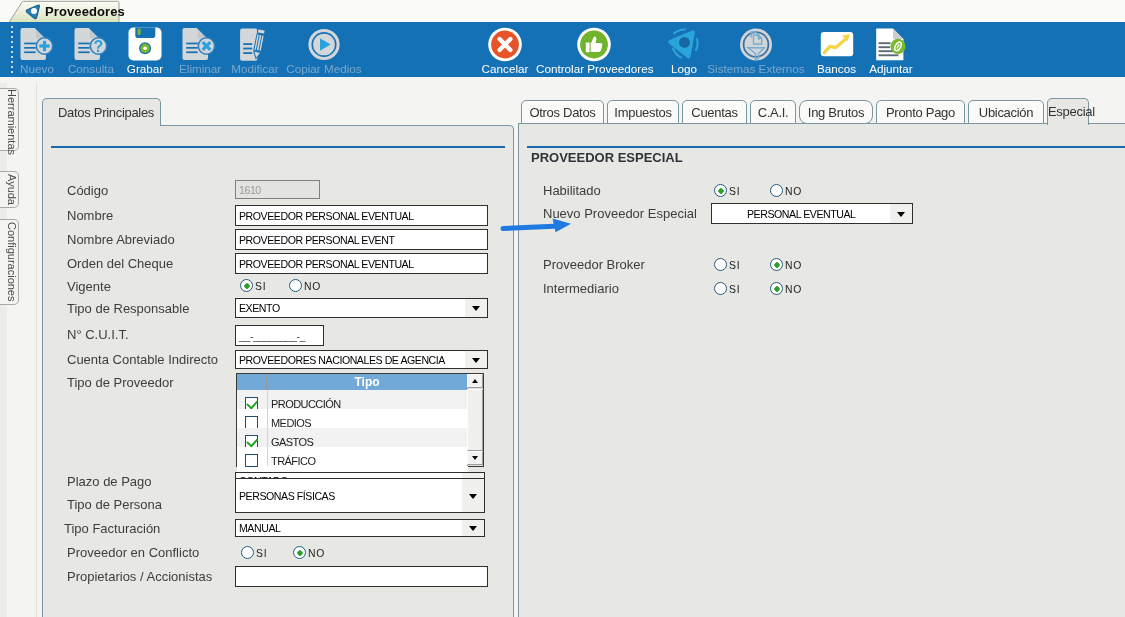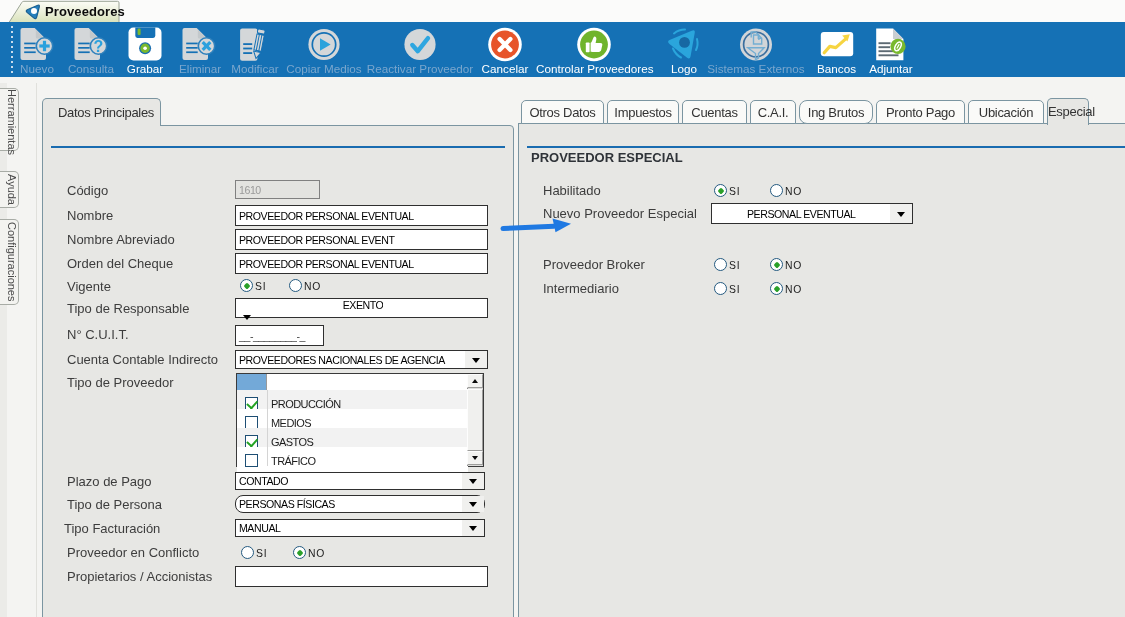--- a/index.html
+++ b/index.html
@@ -171,27 +171,20 @@
 
   <div class="tbtn" style="left:284px;width:80px;">
     <svg class="ic" width="40" height="36" viewBox="0 0 40 36">
       <circle cx="20" cy="17.5" r="15.6" fill="#d4d7d9"></circle>
       <circle cx="20" cy="17.5" r="11.7" fill="none" stroke="#1571b5" stroke-width="1.7"></circle>
       <path d="M16 11.2 L26.6 17.5 L16 23.8 Z" fill="#2aa3dc"></path>
     </svg>
     <div class="lbl off">Copiar Medios</div>
   </div>
 
-  <div class="tbtn" style="left:365px;width:110px;">
-    <svg class="ic" width="40" height="36" viewBox="0 0 40 36">
-      <circle cx="20" cy="17.5" r="15.6" fill="#d4d7d9"></circle>
-      <path d="M12.3 18 L17.8 24.2 L28 11.2" fill="none" stroke="#2ea6e0" stroke-width="4.4" stroke-linecap="round" stroke-linejoin="round"></path>
-    </svg>
-    <div class="lbl off">Reactivar Proveedor</div>
-  </div>
 
   <div class="tbtn" style="left:478px;width:54px;">
     <svg class="ic" width="40" height="36" viewBox="0 0 40 36">
       <circle cx="20" cy="17.5" r="16.8" fill="#fff"></circle>
       <circle cx="20" cy="17.5" r="13.9" fill="#e7542a"></circle>
       <g stroke="#fff" stroke-width="4.3" stroke-linecap="round">
         <line x1="14.6" y1="12.1" x2="25.4" y2="22.9"></line>
           <line x1="25.4" y1="12.1" x2="14.6" y2="22.9"></line>
       </g>
     </svg>
@@ -295,37 +288,38 @@
 <div class="flabel" style="left:67px;top:256px;">Orden del Cheque</div>
 <div class="tbox" style="left:235px;top:253px;width:253px;height:21px;">PROVEEDOR PERSONAL EVENTUAL</div>
 
 <div class="flabel" style="left:67px;top:279px;">Vigente</div>
 <div class="radio sel" style="left:240px;top:279px;"></div>
 <div class="rlbl" style="left:255px;top:281px;">SI</div>
 <div class="radio" style="left:289px;top:279px;"></div>
 <div class="rlbl" style="left:304px;top:281px;">NO</div>
 
 <div class="flabel" style="left:67px;top:301px;">Tipo de Responsable</div>
-<div class="combo" style="left:235px;top:298px;width:253px;height:20px;flex-direction:column;">
+<div class="combo" style="left:235px;top:298px;width:253px;height:20px;">
     <div class="tx">EXENTO</div>
     <div class="btn"></div>
   </div>
 
 <div class="flabel" style="left:67px;top:327px;">N° C.U.I.T.</div>
 <div class="tbox" style="left:235px;top:325px;width:89px;height:21px;color:#444;">__-________-_</div>
 
 <div class="flabel" style="left:67px;top:352px;">Cuenta Contable Indirecto</div>
 <div class="combo" style="left:235px;top:350px;width:253px;height:19px;">
     <div class="tx">PROVEEDORES NACIONALES DE AGENCIA</div>
     <div class="btn"></div>
   </div>
 
 <div class="flabel" style="left:67px;top:375px;">Tipo de Proveedor</div>
 <div id="grid" class="abs" style="left:236px;top:373px;width:248px;height:94px;border:1px solid #3a3a3a;border-bottom-width:2px;background:#fff;">
   <div class="abs" style="left:0;top:0;width:30px;height:16px;background:#73a9d8;border-right:1px solid #9a9a9a;"></div>
+  <div class="abs" style="left:30px;top:0;width:200px;height:16px;background:#73a9d8;color:#fff;font-weight:bold;font-size:12px;text-align:center;line-height:16px;">Tipo</div>
   <div class="grow" style="top:16px;background:#f2f2f2;">
       <span class="cb c"></span>
       <span class="gt">PRODUCCIÓN</span>
     </div>
   <div class="grow" style="top:35px;">
       <span class="cb"></span>
       <span class="gt">MEDIOS</span>
     </div>
   <div class="grow" style="top:54px;background:#f2f2f2;">
       <span class="cb c"></span>
@@ -346,21 +340,21 @@
     </div>
 </div>
 
 <div class="flabel" style="left:67px;top:474px;">Plazo de Pago</div>
 <div class="combo" style="left:235px;top:472px;width:250px;height:18px;">
     <div class="tx">CONTADO</div>
     <div class="btn"></div>
   </div>
 
 <div class="flabel" style="left:67px;top:497px;">Tipo de Persona</div>
-<div class="combo" style="left:235px;top:495px;width:250px;height:18px;border-radius:8px;">
+<div class="combo" style="left:235px;top:478px;width:250px;height:35px;">
     <div class="tx">PERSONAS FÍSICAS</div>
     <div class="btn"></div>
   </div>
 
 <div class="flabel" style="left:64px;top:521px;">Tipo Facturación</div>
 <div class="combo" style="left:235px;top:519px;width:250px;height:18px;">
     <div class="tx">MANUAL</div>
     <div class="btn"></div>
   </div>
 

